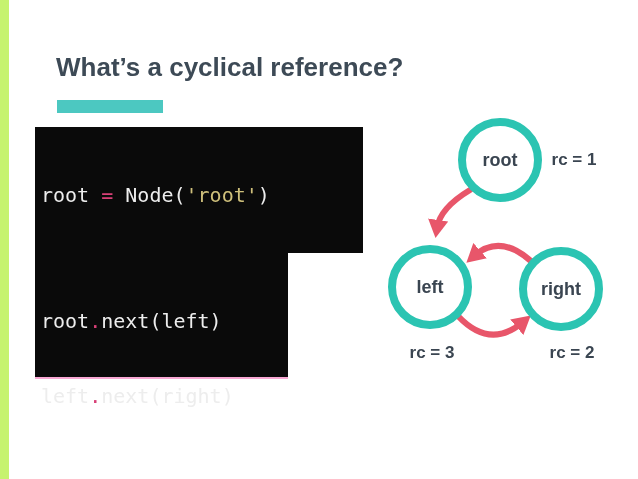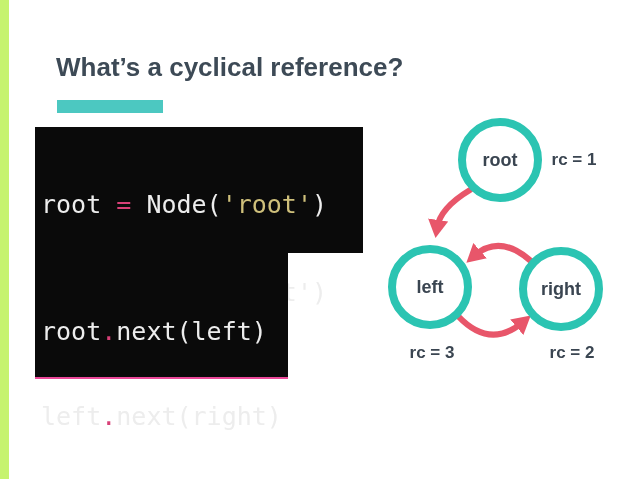--- a/index.html
+++ b/index.html
@@ -17,25 +17,25 @@
     font-size:26px;font-weight:700;color:#3d4a56;letter-spacing:0;
     white-space:nowrap;
   }
   .title-underline{
     position:absolute;left:57px;top:100px;width:106px;height:13px;background:#4cc8c1;
   }
 
   .code{
     position:absolute;background:#0a0a0a;box-sizing:border-box;
     font-family:"DejaVu Sans Mono","Liberation Mono",monospace;
-    font-size:25px;color:#ededed;white-space:pre;
+    font-size:20px;color:#ededed;white-space:pre;
   }
   .code-a{left:35px;top:127px;width:328px;height:126px;padding:5px 0 0 6px;}
   .code-b{left:35px;top:253px;width:253px;height:126px;padding:7px 0 0 6px;
-          border-bottom:2px solid #ec4899;}
+          border-bottom:2px solid #f9a8d4;}
   .code-a .code-line{height:30px;line-height:30px;}
   .code-b .code-line{height:27px;line-height:27px;}
   .tok-op{color:#d84077;}
   .tok-str{color:#cfc07b;}
 
   .diagram-svg{position:absolute;left:380px;top:110px;}
   .node-ring{fill:#ffffff;stroke:#2bc4b2;stroke-width:8px;}
   .edge{fill:none;stroke:#e8566a;stroke-width:6px;stroke-linecap:round;}
   .node-label{font-family:"Liberation Sans",sans-serif;font-size:18px;font-weight:700;
               fill:#3a4551;text-anchor:middle;}

